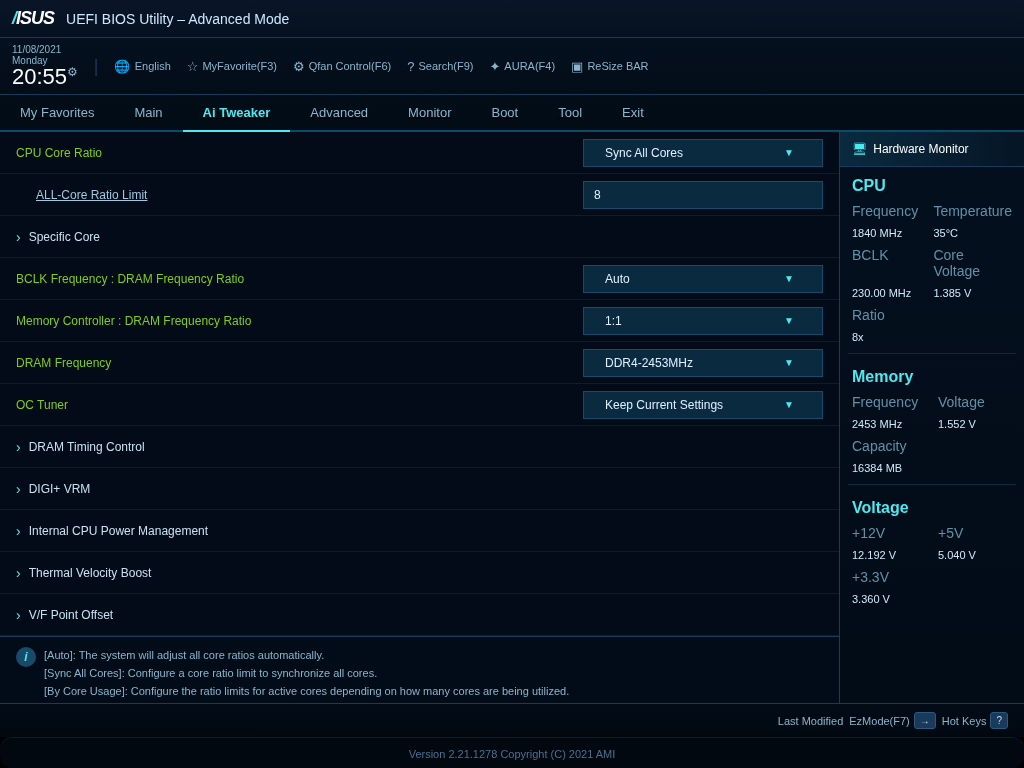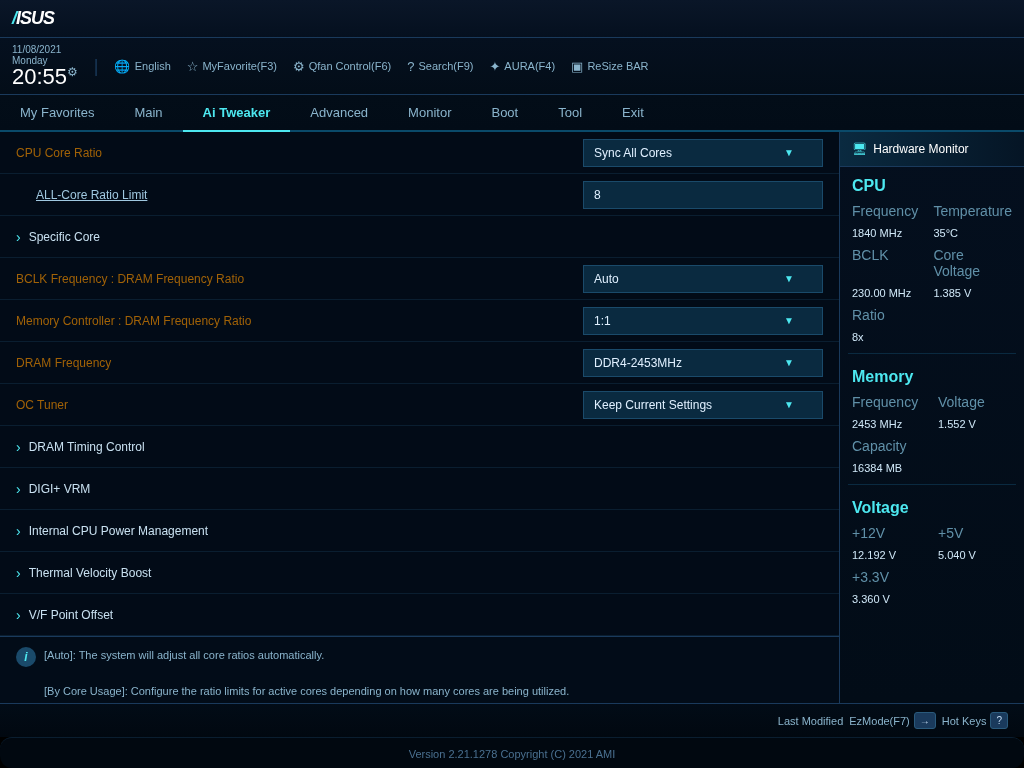--- a/index.html
+++ b/index.html
@@ -90,20 +90,21 @@
     .top-bar-item .tb-icon {
       font-size: 13px;
     }
 
     
     .nav-bar {
       background: linear-gradient(180deg, #030d18 0%, #020c17 100%);
       display: flex;
       align-items: flex-end;
       border-bottom: 2px solid #0a4a6a;
+      text-decoration: underline;
     }
     .nav-item {
       color: #8ab4cc;
       padding: 10px 20px;
       font-size: 13px;
       cursor: pointer;
       border-bottom: 2px solid transparent;
       margin-bottom: -2px;
       white-space: nowrap;
     }
@@ -134,33 +135,33 @@
 
     
     .setting-row {
       display: flex;
       align-items: center;
       border-bottom: 1px solid #0a1e30;
       min-height: 42px;
       padding: 0 16px;
     }
     .setting-label {
-      color: #a16207;
+      color: #84cc16;
       font-size: 12px;
       flex: 1;
     }
     .setting-label.sub { padding-left: 20px; color: #a0c8e0; text-decoration: underline; }
     .setting-value {
       min-width: 240px;
     }
     .dropdown-select {
       background: #0a2a40;
       border: 1px solid #1a4a6a;
       color: #e0f0ff;
-      padding: 6px 28px 6px 10px;
+      padding: 6px 28px 6px 21px;
       font-size: 12px;
       min-width: 240px;
       cursor: pointer;
       position: relative;
       display: flex;
       align-items: center;
       justify-content: space-between;
     }
     .dropdown-select .dd-arrow {
       color: #4de8f0;
@@ -313,20 +314,21 @@
   </style>
 </head>
 <body>
 
 <div class="main-container">
 
   <div class="header">
     <div class="asus-logo">
       <span>/</span>ISUS
     </div>
+    <div class="header-title">UEFI BIOS Utility – Advanced Mode</div>
   </div>
 
   <div class="top-bar">
     <div class="datetime">
       <span class="date-text">11/08/2021<br>Monday</span>
       <span class="time-display">20:55<span class="gear-icon-small">⚙</span></span>
     </div>
     <span class="top-bar-divider">|</span>
     <div class="top-bar-item">
       <span class="tb-icon">🌐</span>
@@ -455,21 +457,21 @@
       <div class="expand-row">
         <span class="expand-icon">›</span>
         <span class="expand-label">V/F Point Offset</span>
       </div>
 
       <div class="info-panel">
         <div class="info-row">
           <span class="info-icon">i</span>
           <div class="info-text">
             <span>[Auto]: The system will adjust all core ratios automatically.</span><br>
-            <br>
+            <span>[Sync All Cores]: Configure a core ratio limit to synchronize all cores.</span><br>
             <span>[By Core Usage]: Configure the ratio limits for active cores depending on how many cores are being utilized.</span>
           </div>
         </div>
       </div>
 
     </div>
 
     <div class="hw-monitor">
       <div class="hw-title">
         <span class="hw-title-icon">🖥</span>

